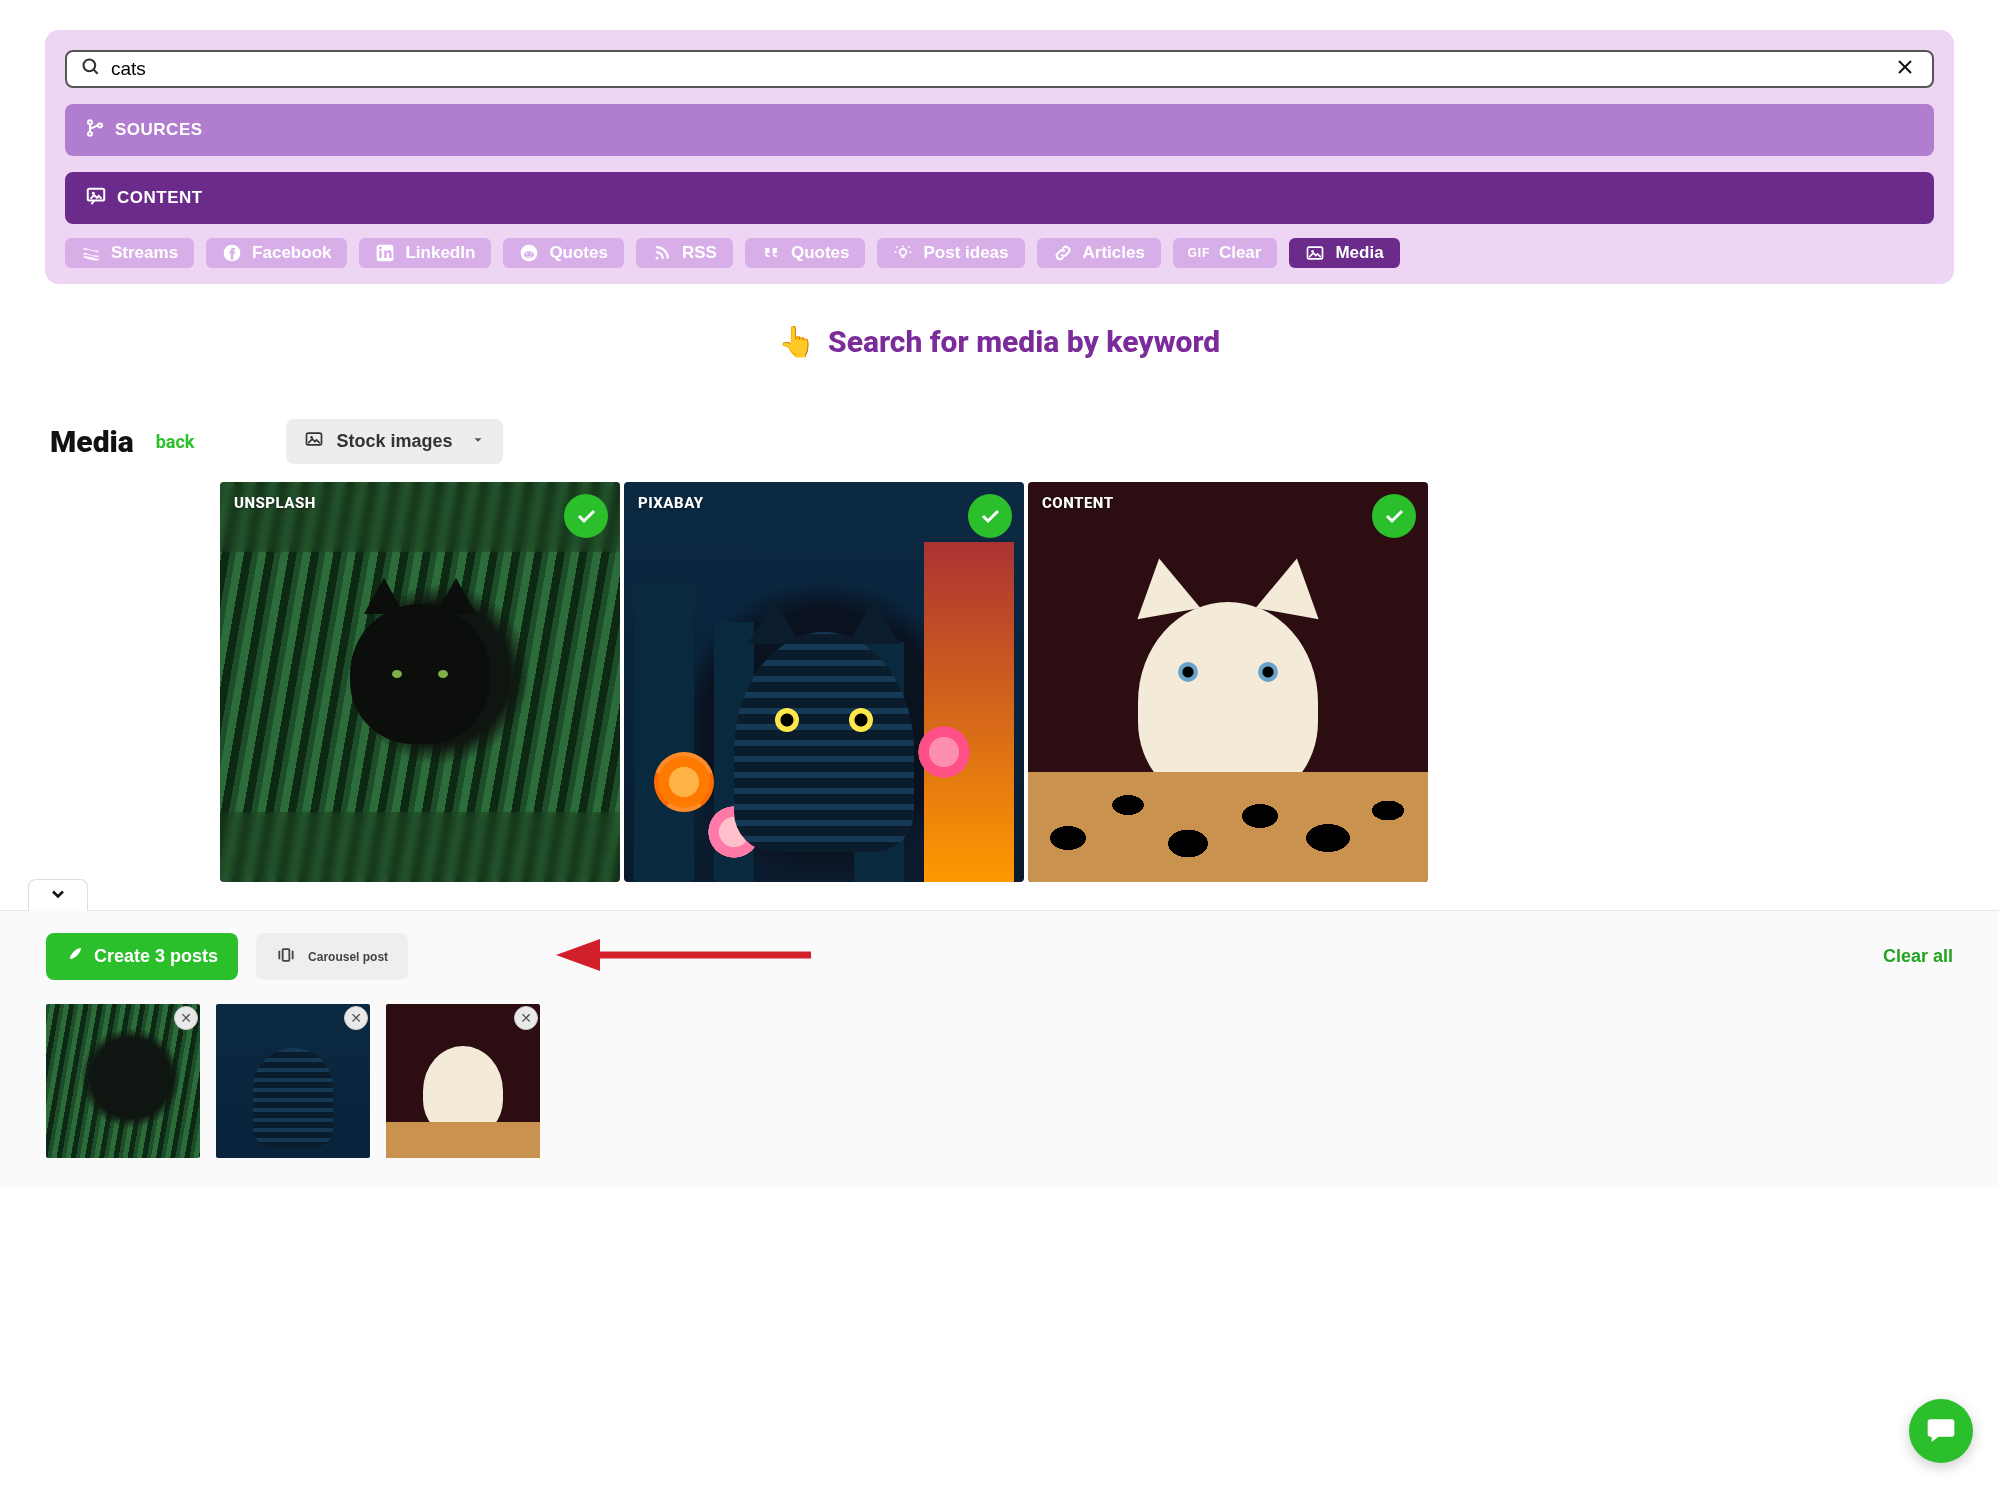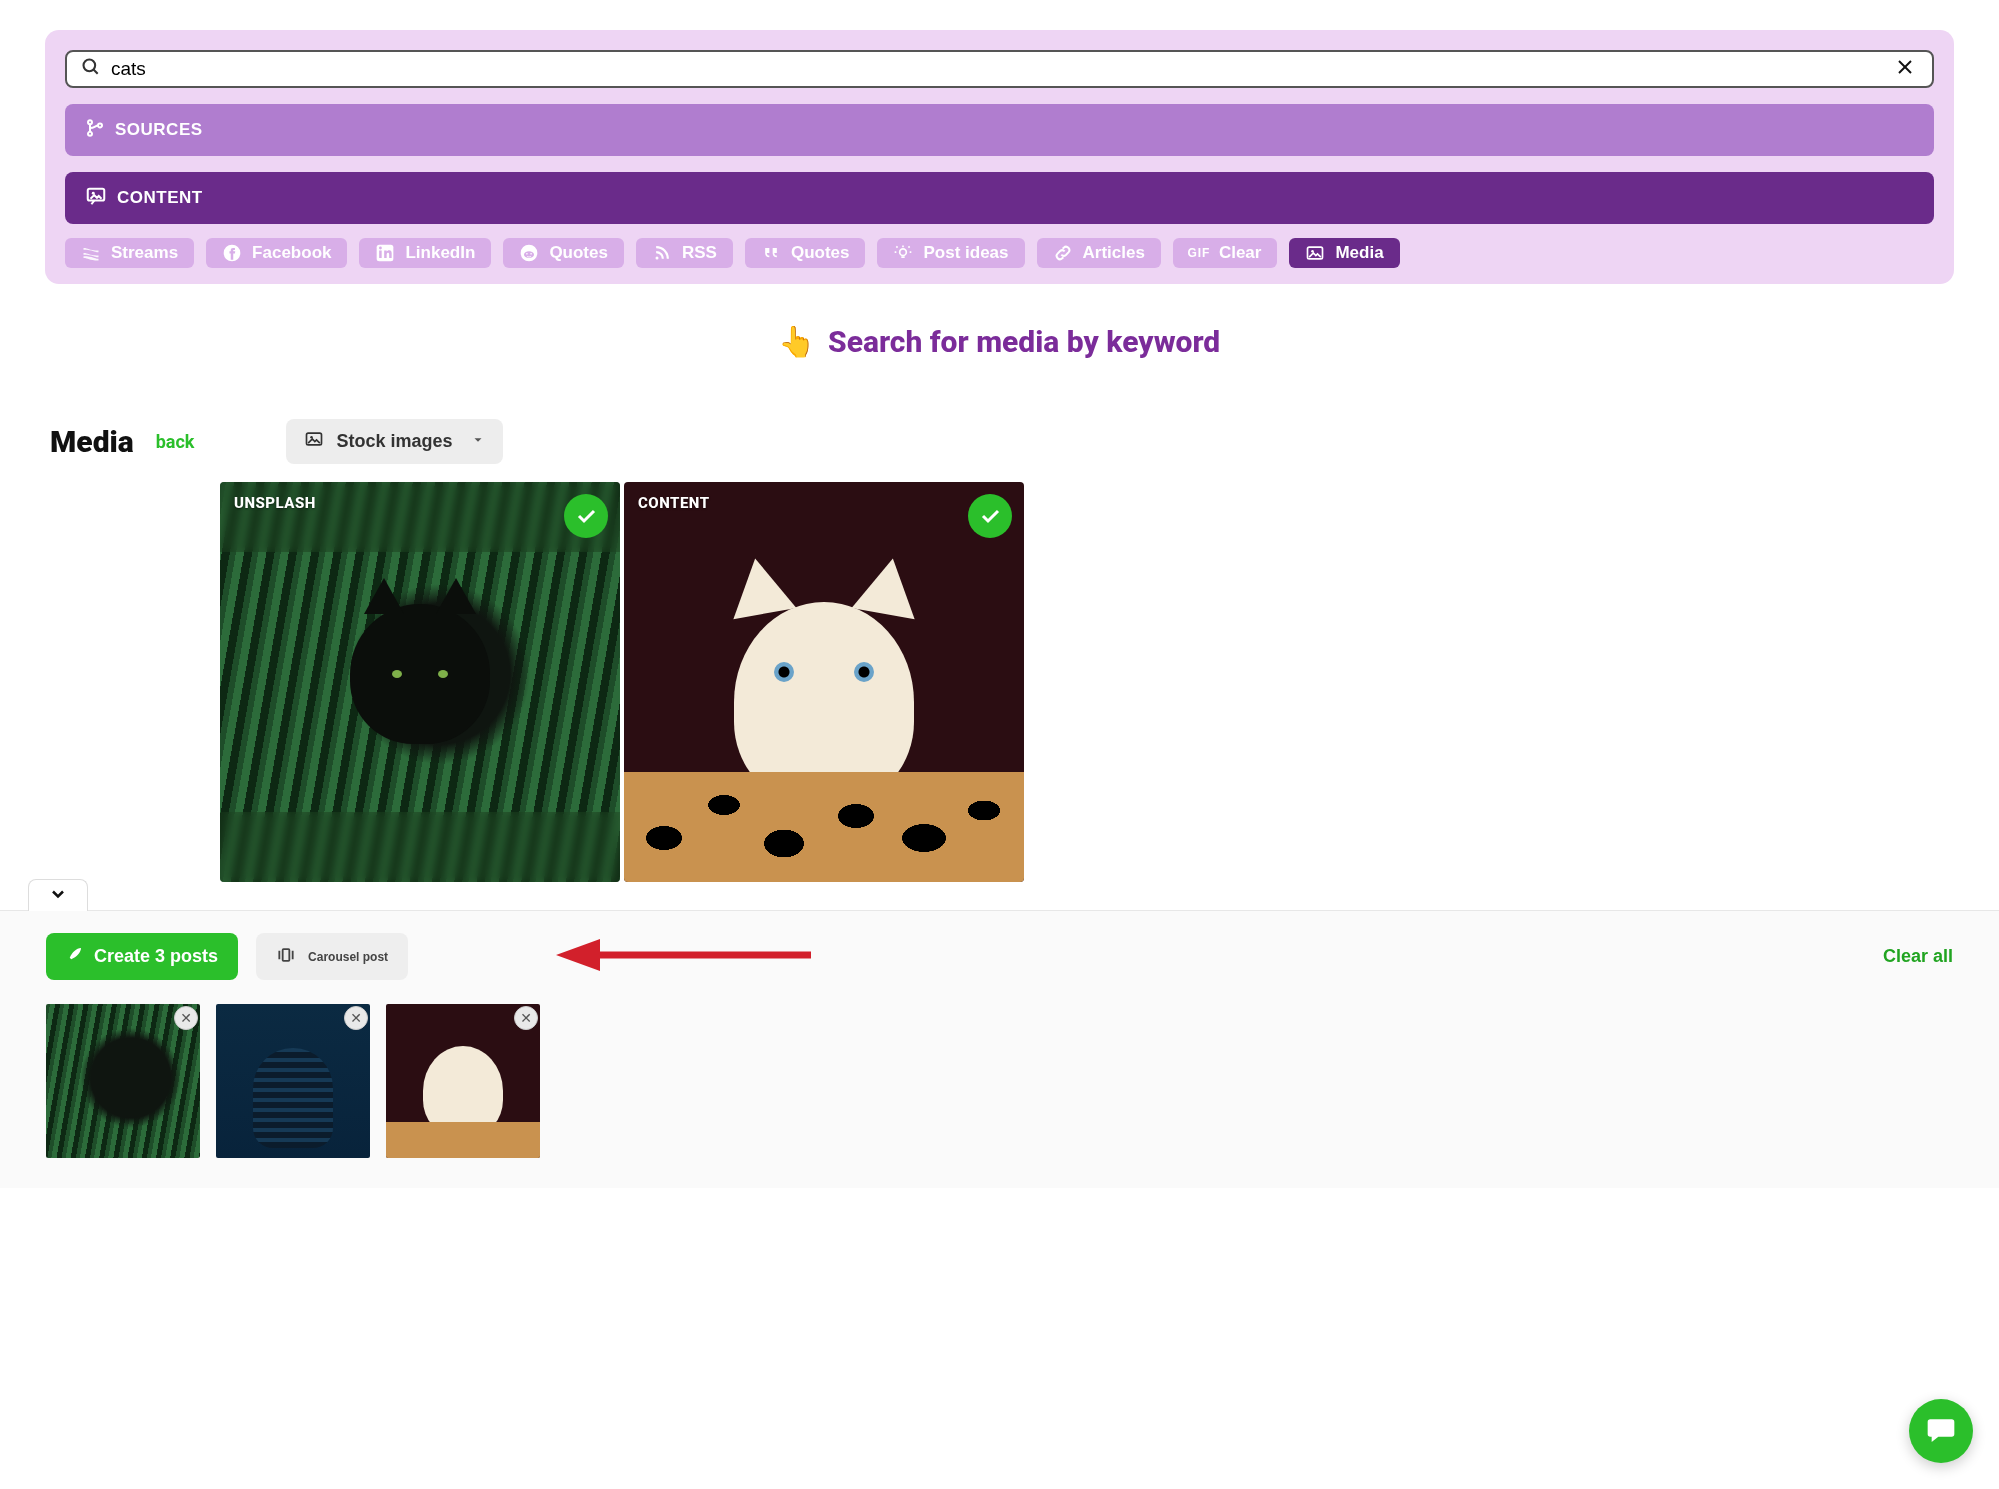--- a/index.html
+++ b/index.html
@@ -436,20 +436,40 @@
         <span></span>
         <span></span>
       </div>
     <span class="src-badge">UNSPLASH</span>
     <span class="check-badge">
       <svg viewBox="0 0 24 24" fill="none" stroke="#fff" stroke-width="3">
           <path d="M5 12l5 5L20 7"></path>
         </svg>
     </span>
   </div>
+  <div class="media-card card-2">
+    <div class="bld b1"></div>
+      <div class="bld b2"></div>
+      <div class="bld b3"></div>
+      <div class="bld b4"></div>
+    <div class="flower f1"></div>
+      <div class="flower f2"></div>
+      <div class="flower f3"></div>
+    <div class="cat2"></div>
+      <div class="eyes2">
+        <span></span>
+        <span></span>
+      </div>
+    <span class="src-badge">PIXABAY</span>
+    <span class="check-badge">
+      <svg viewBox="0 0 24 24" fill="none" stroke="#fff" stroke-width="3">
+          <path d="M5 12l5 5L20 7"></path>
+        </svg>
+    </span>
+  </div>
   <div class="media-card card-3">
     <div class="kitten"></div>
       <div class="eyes3">
         <span></span>
         <span></span>
       </div>
     <div class="paws">
         <span></span>
         <span></span>
       </div>

